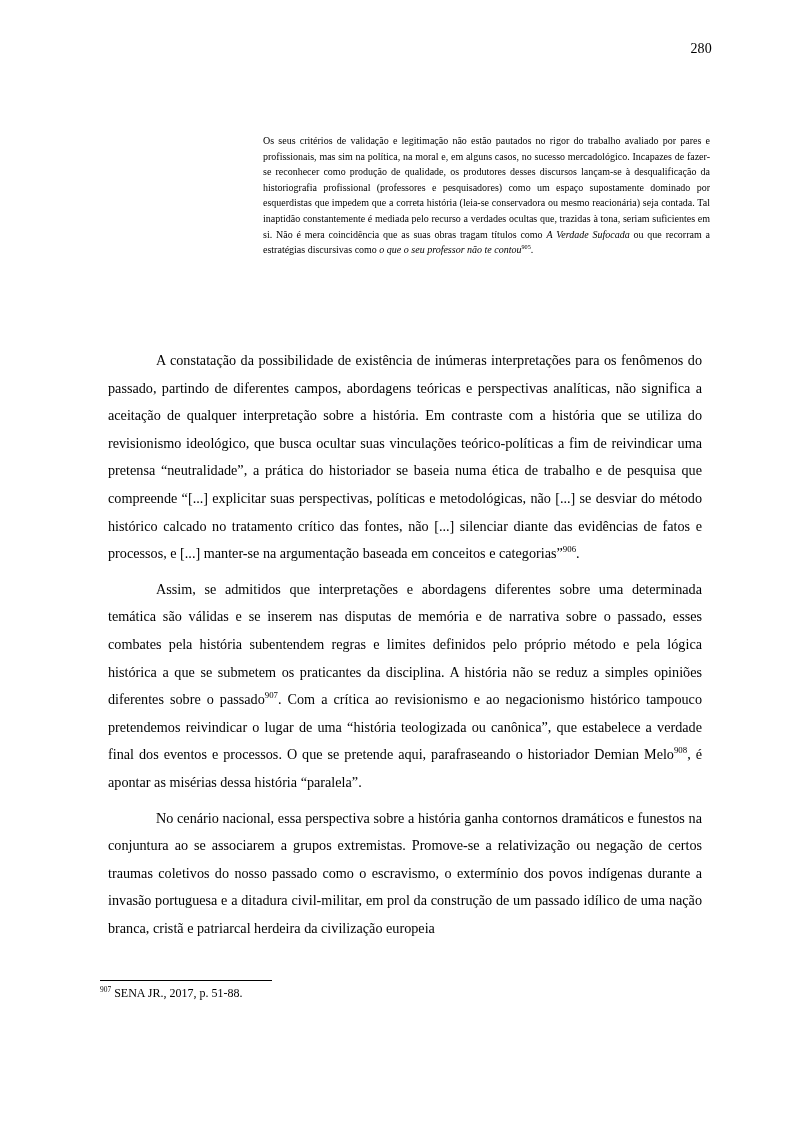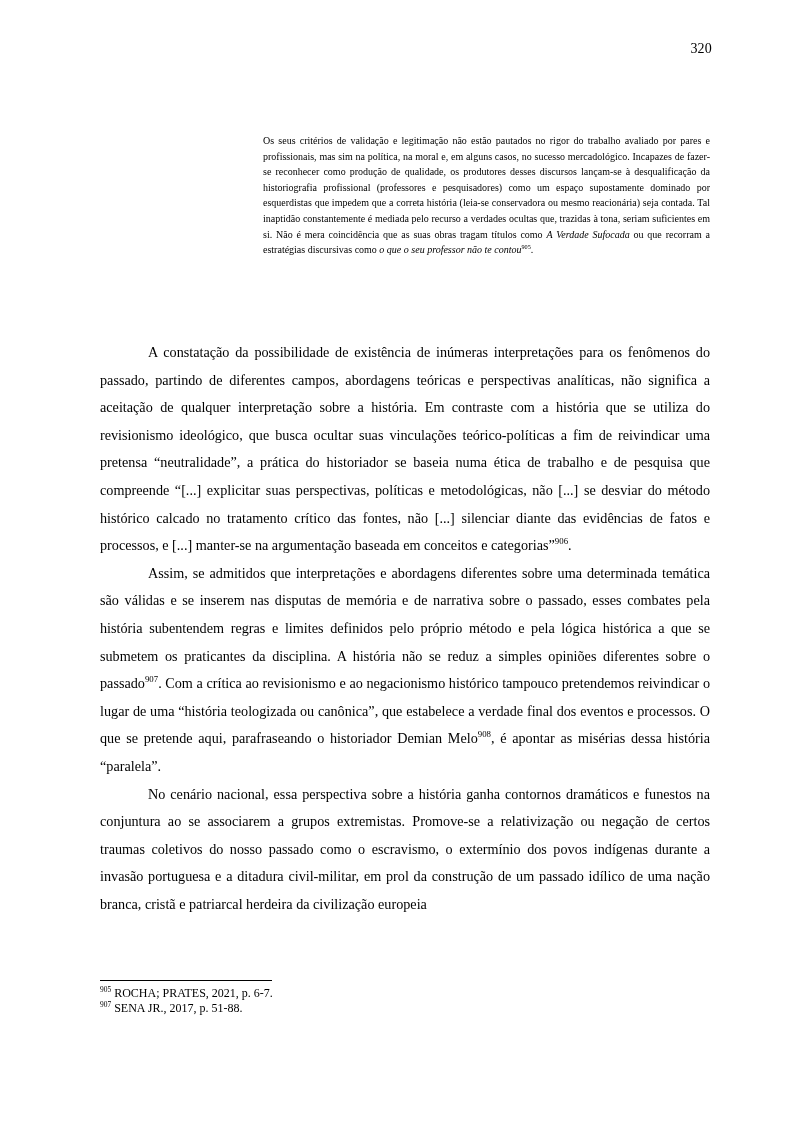--- a/index.html
+++ b/index.html
@@ -35,21 +35,21 @@
   .body-text {
     position: absolute;
     top: 339px;
     left: 100px;
     width: 610px;
     font-size: 14.2px;
     line-height: 27.6px;
     text-align: justify;
   }
   .body-text p {
-    margin: 0;
+    margin: 8px;
     padding: 0;
     text-indent: 48px;
   }
   sup {
     font-size: 62%;
     line-height: 0;
     vertical-align: super;
   }
   .footnotes {
     position: absolute;
@@ -68,31 +68,30 @@
     line-height: 15.2px;
     text-align: left;
   }
   .italic { font-style: italic; }
 </style>
 </head>
 <body>
 
 <div class="page">
 
-  <div class="page-number">320</div>
+  <div class="page-number">280</div>
 
   <div class="block-quote">
     <span>Os seus critérios de validação e legitimação não estão pautados no rigor do trabalho avaliado por pares e profissionais, mas sim na política, na moral e, em alguns casos, no sucesso mercadológico. Incapazes de fazer-se reconhecer como produção de qualidade, os produtores desses discursos lançam-se à desqualificação da historiografia profissional (professores e pesquisadores) como um espaço supostamente dominado por esquerdistas que impedem que a correta história (leia-se conservadora ou mesmo reacionária) seja contada. Tal inaptidão constantemente é mediada pelo recurso a verdades ocultas que, trazidas à tona, seriam suficientes em si. Não é mera coincidência que as suas obras tragam títulos como </span><span class="italic">A Verdade Sufocada</span><span> ou que recorram a estratégias discursivas como </span><span class="italic">o que o seu professor não te contou</span><sup>905</sup><span>.</span>
   </div>
 
   <div class="body-text">
     <p><span>A constatação da possibilidade de existência de inúmeras interpretações para os fenômenos do passado, partindo de diferentes campos, abordagens teóricas e perspectivas analíticas, não significa a aceitação de qualquer interpretação sobre a história. Em contraste com a história que se utiliza do revisionismo ideológico, que busca ocultar suas vinculações teórico-políticas a fim de reivindicar uma pretensa “neutralidade”, a prática do historiador se baseia numa ética de trabalho e de pesquisa que compreende “[...] explicitar suas perspectivas, políticas e metodológicas, não [...] se desviar do método histórico calcado no tratamento crítico das fontes, não [...] silenciar diante das evidências de fatos e processos, e [...] manter-se na argumentação baseada em conceitos e categorias”</span><sup>906</sup><span>.</span></p>
     <p><span>Assim, se admitidos que interpretações e abordagens diferentes sobre uma determinada temática são válidas e se inserem nas disputas de memória e de narrativa sobre o passado, esses combates pela história subentendem regras e limites definidos pelo próprio método e pela lógica histórica a que se submetem os praticantes da disciplina. A história não se reduz a simples opiniões diferentes sobre o passado</span><sup>907</sup><span>. Com a crítica ao revisionismo e ao negacionismo histórico tampouco pretendemos reivindicar o lugar de uma “história teologizada ou canônica”, que estabelece a verdade final dos eventos e processos. O que se pretende aqui, parafraseando o historiador Demian Melo</span><sup>908</sup><span>, é apontar as misérias dessa história “paralela”.</span></p>
     <p><span>No cenário nacional, essa perspectiva sobre a história ganha contornos dramáticos e funestos na conjuntura ao se associarem a grupos extremistas. Promove-se a relativização ou negação de certos traumas coletivos do nosso passado como o escravismo, o extermínio dos povos indígenas durante a invasão portuguesa e a ditadura civil-militar, em prol da construção de um passado idílico de uma nação branca, cristã e patriarcal herdeira da civilização europeia</span></p>
   </div>
 
   <div class="footnotes">
     <div class="fn-rule"></div>
-    <div class="footnote"><sup>905</sup><span> ROCHA; PRATES, 2021, p. 6-7.</span></div>
     <div class="footnote"><sup>907</sup><span> SENA JR., 2017, p. 51-88.</span></div>
   </div>
 
 </div>
 
 </body></html>

